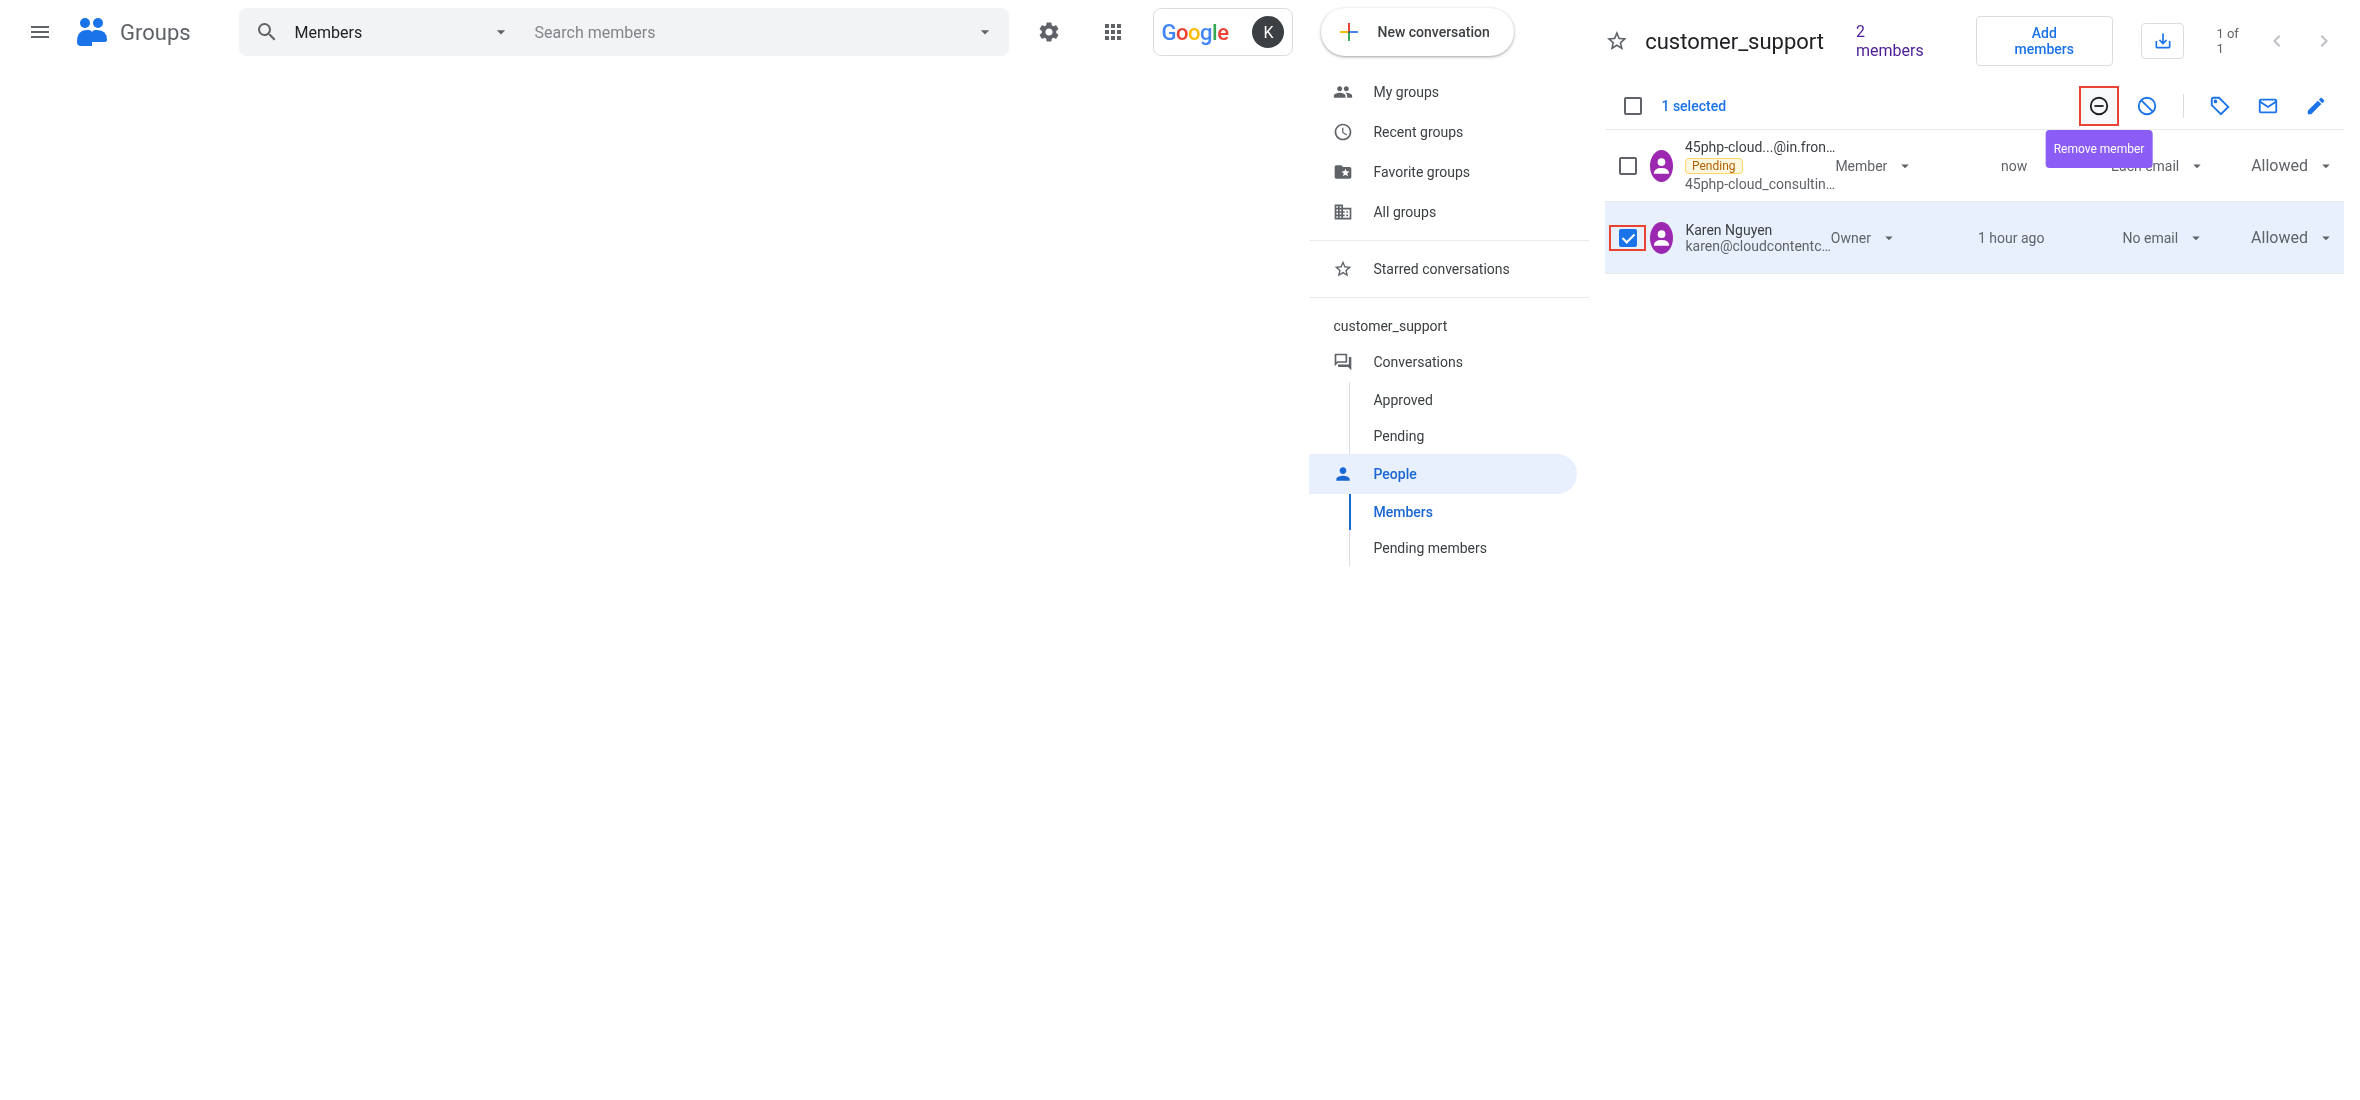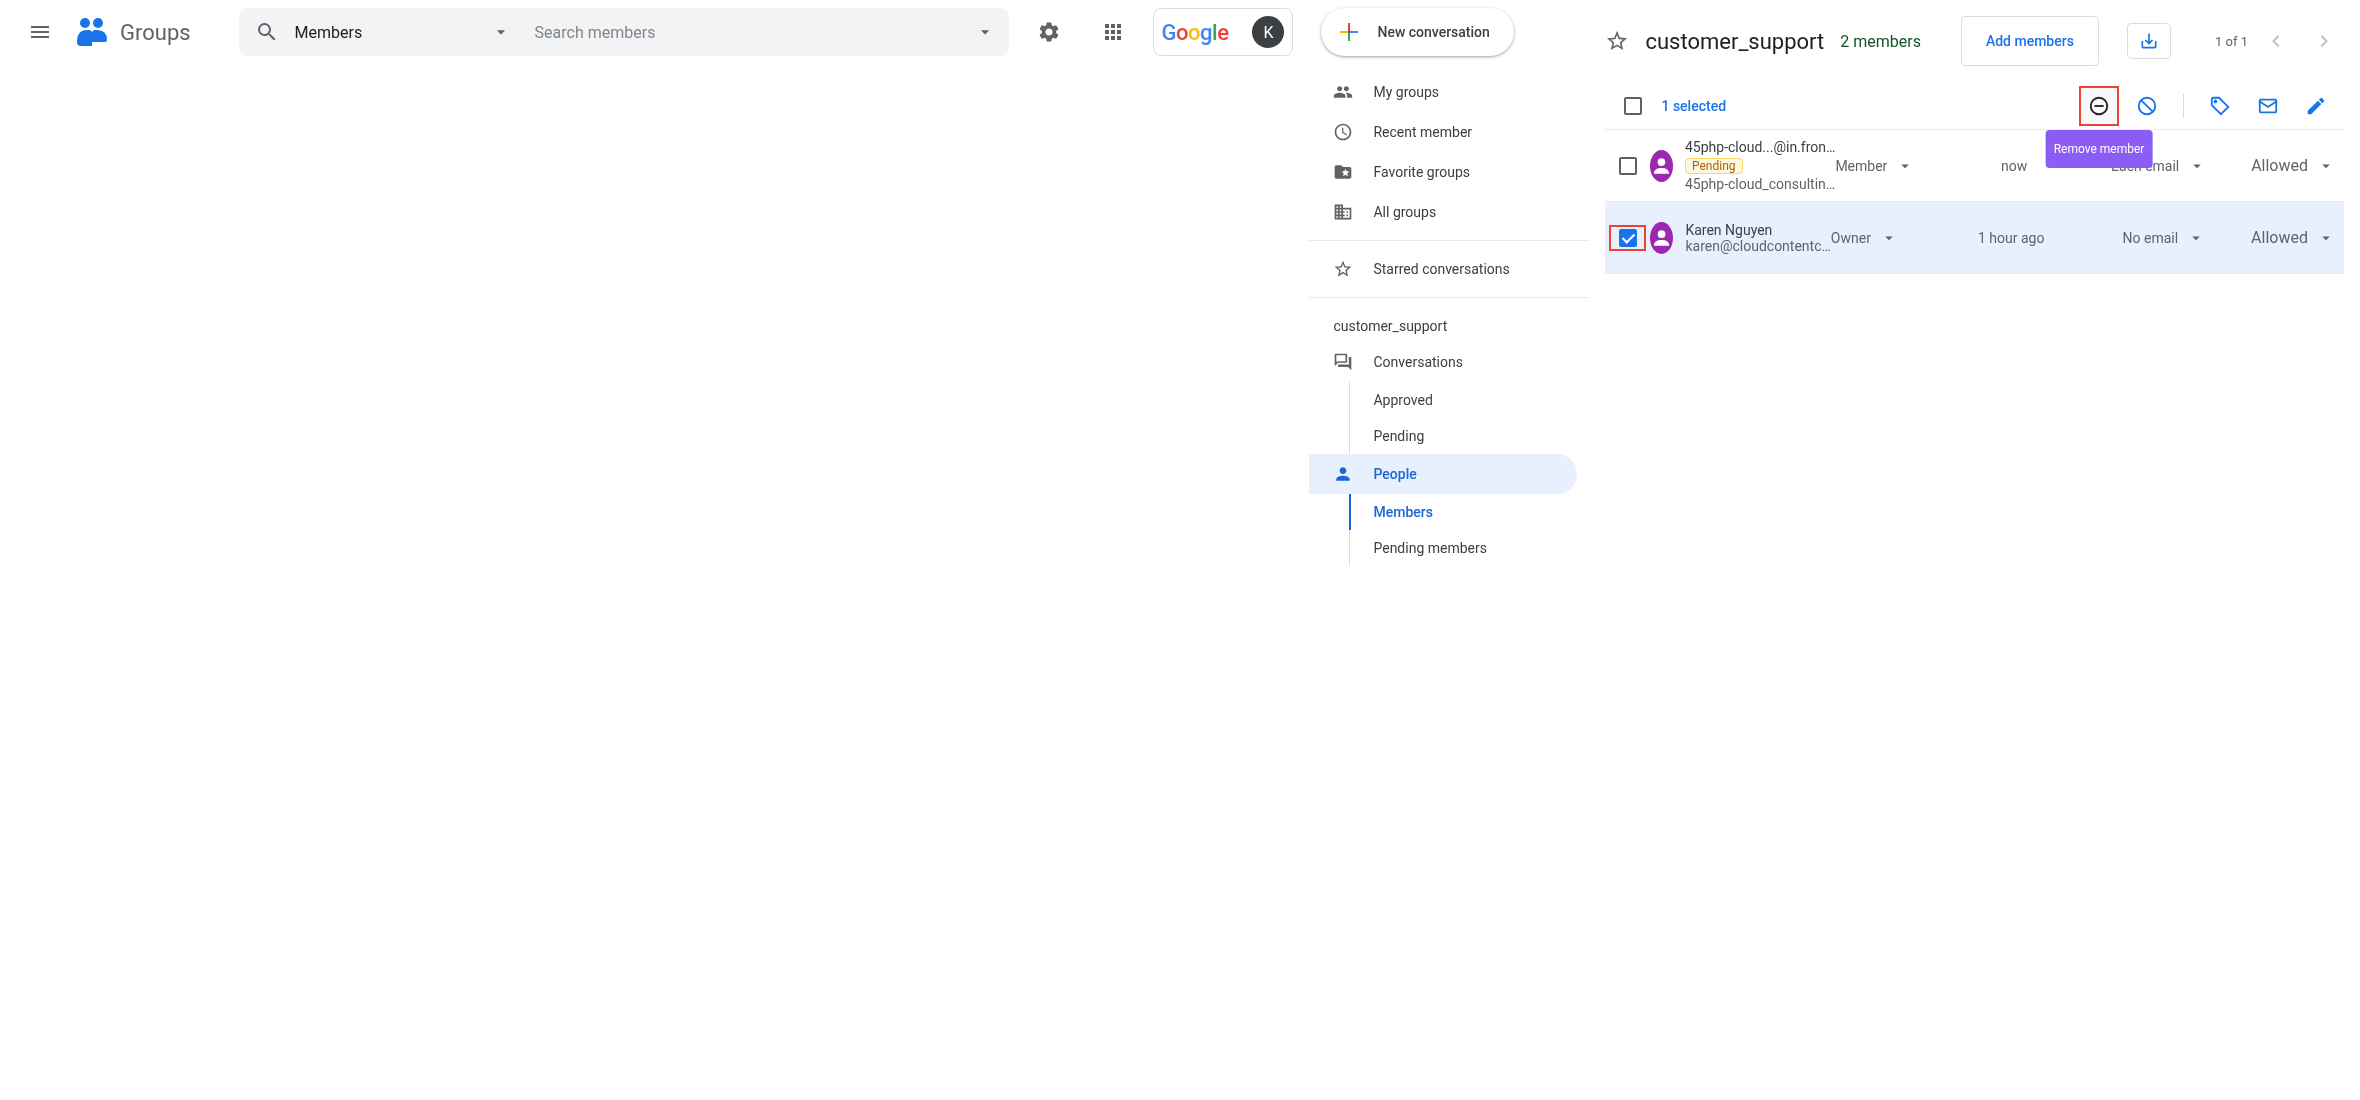--- a/index.html
+++ b/index.html
@@ -47,22 +47,22 @@
     .sub-item { display: flex; align-items: center; height: 36px; padding-left: 64px; font-size: 14px; color: #3c4043; cursor: pointer; position: relative; margin-right: 12px; border-radius: 0 20px 20px 0; }
     .sub-item.active { color: #1967d2; font-weight: 500; }
     .sub-item.tree::before { content: ''; position: absolute; left: 40px; top: 0; bottom: 0; width: 1px; background: #dadce0; }
     .sub-item.active.tree::before { background: #1967d2; width: 2px; }
     
     
     .main { flex: 1; padding: 8px 16px 0 16px; overflow-y: auto; }
     .page-header { display: flex; align-items: center; gap: 16px; padding: 8px 0 16px; }
     .star-title { width: 24px; height: 24px; }
     .page-title { font-size: 22px; color: #202124; }
-    .member-count { font-size: 16px; color: #14532d; margin-left: 0; }
-    .add-members-btn { border: 1px solid #dadce0; background: #fff; color: #1a73e8; font-size: 14px; font-weight: 500; padding: 16px 24px; border-radius: 4px; cursor: pointer; margin-left: 24px; }
+    .member-count { font-size: 16px; color: #4c1d95; margin-left: 16px; }
+    .add-members-btn { border: 1px solid #dadce0; background: #fff; color: #1a73e8; font-size: 14px; font-weight: 500; padding: 8px 24px; border-radius: 4px; cursor: pointer; margin-left: 24px; }
     .download-btn { border: 1px solid #dadce0; background: #fff; width: 44px; height: 36px; border-radius: 4px; display: flex; align-items: center; justify-content: center; cursor: pointer; margin-left: 12px; }
     .header-spacer { flex: 1; }
     .pagination { display: flex; align-items: center; gap: 8px; font-size: 13px; color: #5f6368; }
     .page-arrow { width: 40px; height: 40px; display: flex; align-items: center; justify-content: center; border-radius: 50%; cursor: pointer; }
     
     
     .toolbar-row { display: flex; align-items: center; height: 48px; border-bottom: 1px solid #e8eaed; padding: 0 8px; }
     .cb-box { width: 40px; display: flex; align-items: center; justify-content: center; }
     .checkbox { width: 18px; height: 18px; border: 2px solid #5f6368; border-radius: 2px; cursor: pointer; }
     .checkbox.checked { background: #1a73e8; border-color: #1a73e8; position: relative; }
@@ -176,21 +176,21 @@
             </svg>
           </span>
         <span>My groups</span>
       </div>
       <div class="nav-item">
         <span class="nav-icon">
             <svg width="20" height="20" viewBox="0 0 24 24" fill="#5f6368">
               <path d="M11.99 2C6.47 2 2 6.48 2 12s4.47 10 9.99 10C17.52 22 22 17.52 22 12S17.52 2 11.99 2zM12 20c-4.42 0-8-3.58-8-8s3.58-8 8-8 8 3.58 8 8-3.58 8-8 8zm.5-13H11v6l5.25 3.15.75-1.23-4.5-2.67z"></path>
             </svg>
           </span>
-        <span>Recent member</span>
+        <span>Recent groups</span>
       </div>
       <div class="nav-item">
         <span class="nav-icon">
             <svg width="20" height="20" viewBox="0 0 24 24" fill="#5f6368">
               <path d="M20 6h-8l-2-2H4c-1.1 0-2 .9-2 2v12c0 1.1.9 2 2 2h16c1.1 0 2-.9 2-2V8c0-1.1-.9-2-2-2zm-2.06 11L15 15.28 12.06 17l.78-3.33-2.59-2.24 3.41-.29L15 8l1.34 3.14 3.41.29-2.59 2.24.78 3.33z"></path>
             </svg>
           </span>
         <span>Favorite groups</span>
       </div>
       <div class="nav-item">

